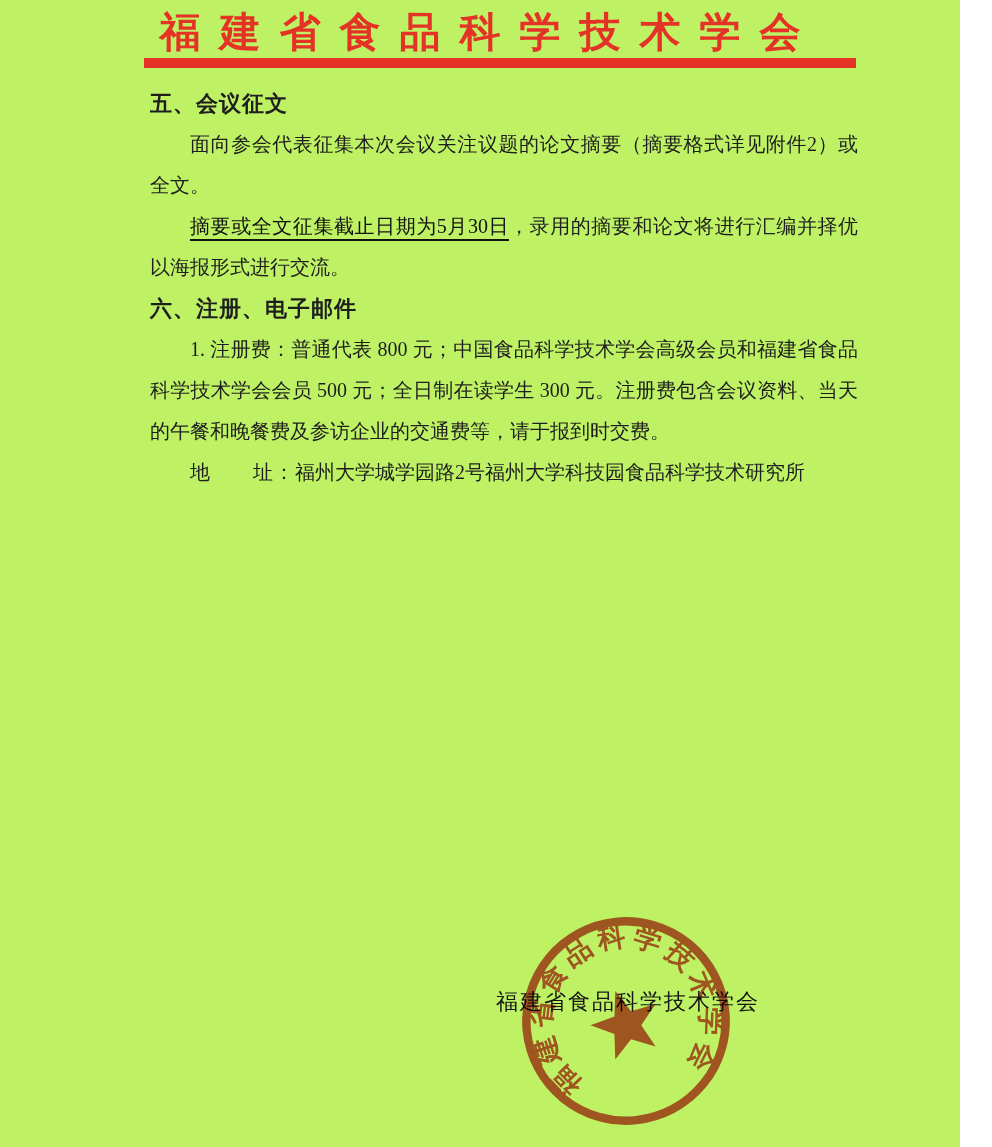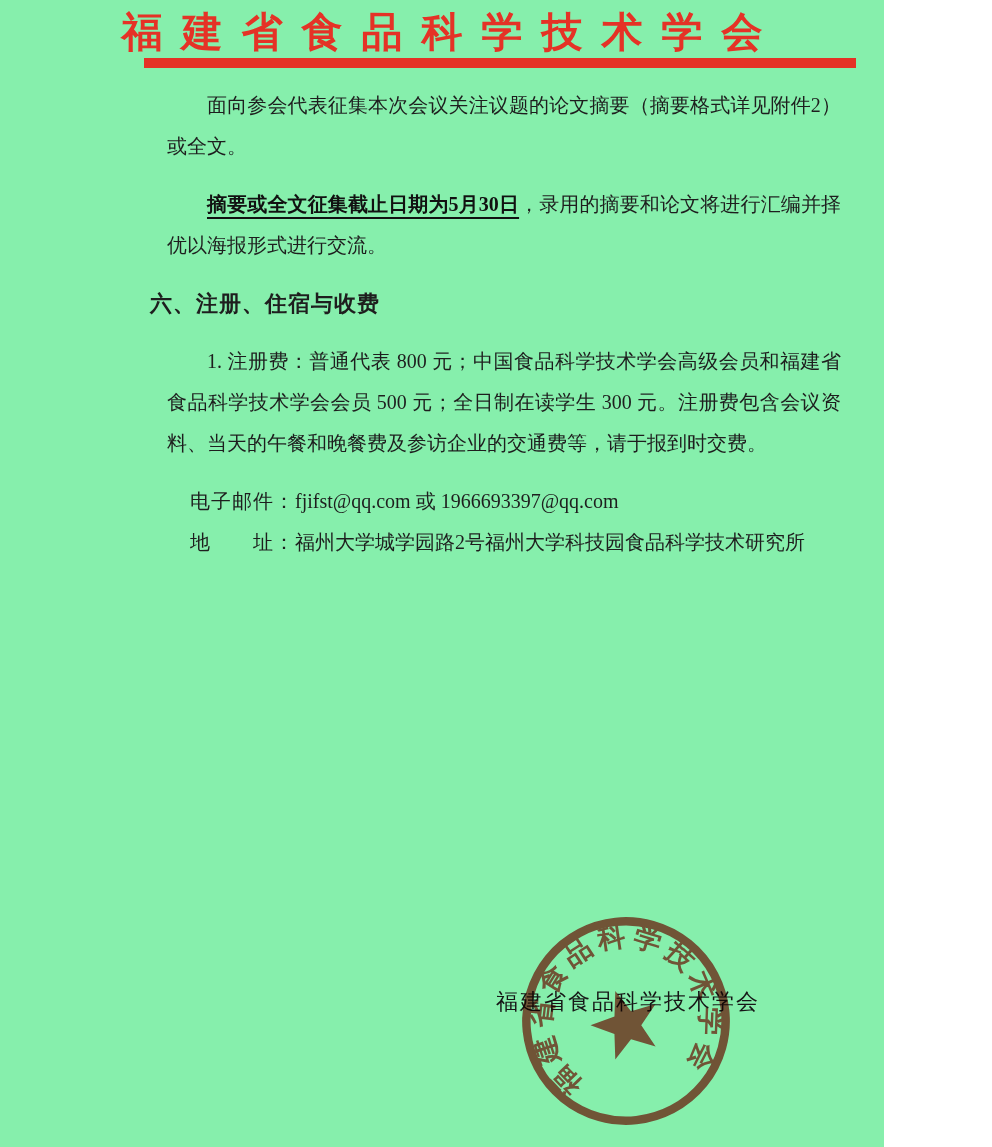--- a/index.html
+++ b/index.html
@@ -1,21 +1,21 @@
 <!DOCTYPE html>
 <html><head>
 <meta charset="utf-8">
 <style>
   * { box-sizing: border-box; }
   html, body { margin: 0; padding: 0; background: #ffffff; }
   .page {
     position: relative;
-    width: 884px;
+    width: 960px;
     height: 1147px;
-    background: #86efac;
+    background: #bef264;
     overflow: hidden;
     font-family: "Liberation Serif", "DejaVu Serif", serif;
     color: #1e1e1e;
   }
   .doc-header { padding-top: 10px; text-align: center; }
   .doc-title {
     display: inline-block;
     font-size: 41px;
     font-weight: 700;
     color: #e53226;
@@ -38,24 +38,24 @@
     text-align: justify;
   }
   .sec-heading {
     margin: 0;
     font-size: 22px;
     font-weight: 700;
     line-height: 41px;
     text-align: left;
     letter-spacing: 1px;
   }
-  .para { margin: 17px; }
+  .para { margin: 0; }
   .indent { text-indent: 2em; }
   .bold-u {
-    font-weight: 700;
+    font-weight: 400;
     color: #111;
     text-decoration: underline;
     text-decoration-thickness: 2px;
     text-underline-offset: 6px;
   }
   .contact-line { margin: 0; text-indent: 2em; text-align: left; }
   .contact-label { letter-spacing: 1px; }
   .sign-block {
     position: absolute;
     left: 452px;
@@ -85,27 +85,27 @@
 
 <div class="page">
 
   <div class="doc-header">
     <div class="doc-title">福建省食品科学技术学会</div>
   </div>
   <div class="red-rule"></div>
 
   <div class="content">
 
+    <h2 class="sec-heading">五、会议征文</h2>
     <p class="para indent">面向参会代表征集本次会议关注议题的论文摘要（摘要格式详见附件2）或全文。</p>
     <p class="para indent"><span class="bold-u">摘要或全文征集截止日期为5月30日</span><span>，录用的摘要和论文将进行汇编并择优以海报形式进行交流。</span></p>
 
-    <h2 class="sec-heading">六、注册、住宿与收费</h2>
+    <h2 class="sec-heading">六、注册、电子邮件</h2>
     <p class="para indent">1. 注册费：普通代表 800 元；中国食品科学技术学会高级会员和福建省食品科学技术学会会员 500 元；全日制在读学生 300 元。注册费包含会议资料、当天的午餐和晚餐费及参访企业的交通费等，请于报到时交费。</p>
 
-    <p class="contact-line"><span class="contact-label">电子邮件：</span><span>fjifst@qq.com 或 1966693397@qq.com</span></p>
     <p class="contact-line"><span class="contact-label">地　　址：</span><span>福州大学城学园路2号福州大学科技园食品科学技术研究所</span></p>
 
   </div>
 
   <div class="sign-block">
     <div class="sign-line">福建省食品科学技术学会</div>
   </div>
 
   <svg class="seal" viewBox="0 0 200 200" xmlns="http://www.w3.org/2000/svg">
     <circle cx="100" cy="100" r="94" fill="none" stroke="#cf4238" stroke-width="8"></circle>

